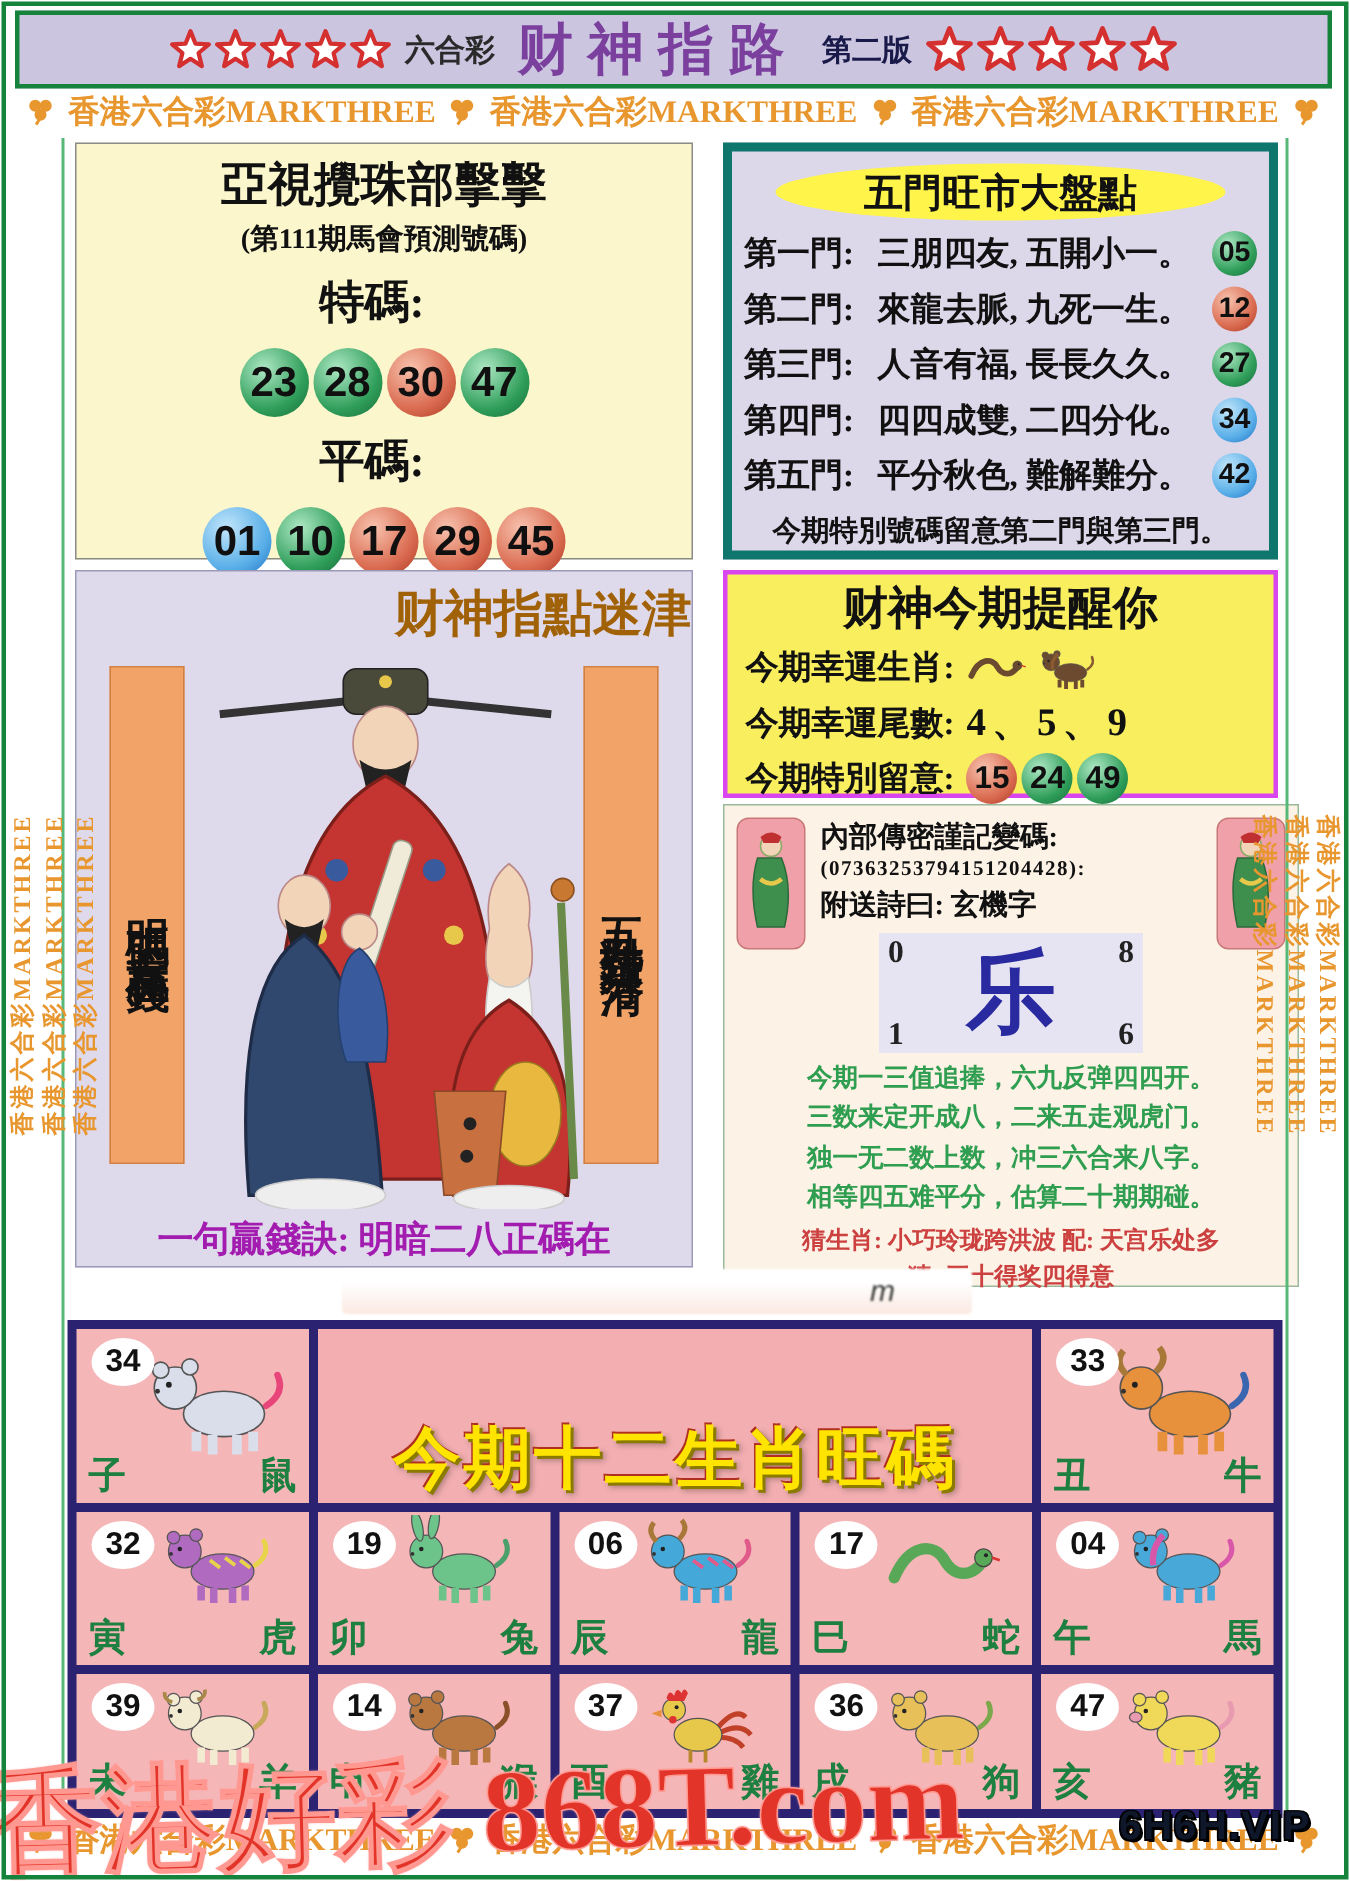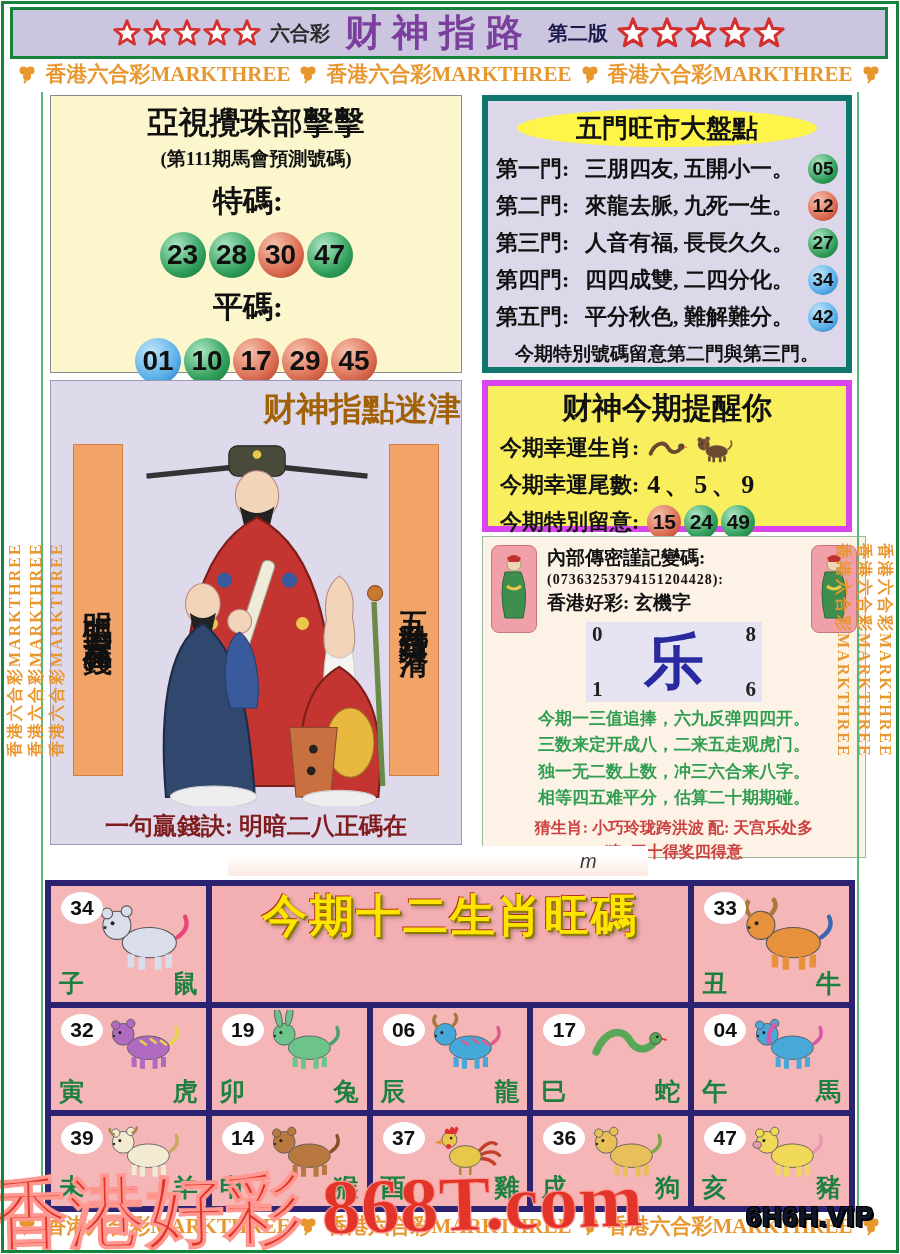--- a/index.html
+++ b/index.html
@@ -58,21 +58,21 @@
   .box-doors{left:482px;top:95px;width:370px;height:278px;background:#DDD7EA;border:6px solid #0f766e;
              padding:8px 8px;}
   .d-title{width:300px;height:38px;margin:0 auto;background:#FFF44A;border-radius:50%;
            display:flex;align-items:center;justify-content:center;font-size:26px;font-weight:bold;color:#111;}
   .d-row{display:flex;align-items:center;margin-top:7px;font-size:22px;font-weight:bold;color:#111;gap:3px;}
   .d-label{width:86px;}
   .d-text{flex:1;}
   .d-note{text-align:center;font-size:19px;font-weight:bold;color:#111;margin-top:9px;}
 
   
-  .box-remind{left:482px;top:380px;width:370px;height:152px;background:#F8EE5E;border:6px solid #d946ef;
+  .box-remind{left:482px;top:380px;width:370px;height:152px;background:#F8EE5E;border:3px solid #d946ef;
               padding:2px 12px;}
   .r-title{font-size:30px;font-weight:bold;text-align:center;color:#111;}
   .r-row{display:flex;align-items:center;gap:8px;margin-top:3px;font-size:22px;font-weight:bold;color:#111;}
   .r-val{font-size:26px;letter-spacing:4px;}
   .mini-icons{display:flex;gap:8px;align-items:center;}
 
   
   .box-secret{left:482px;top:536px;width:370px;height:308px;background:#FCF2E6;border:1px solid #9ab89a;
               position:absolute;padding:6px 6px;}
   .card{position:absolute;width:44px;height:86px;background:#F0A0A8;border:1px solid #C87878;border-radius:8px;
@@ -94,33 +94,33 @@
   
   .box-fortune{left:50px;top:380px;width:412px;height:465px;background:#DFD9EC;border:1px solid #9a9ab8;}
   .bf-title{font-size:33px;font-weight:bold;text-align:right;color:#a16207;margin-top:6px;}
   .bf-body{position:relative;height:378px;}
   .strip-v{position:absolute;top:12px;width:48px;height:330px;background:#F2A468;border:1px solid #d08040;
            display:flex;align-items:center;justify-content:center;}
   .strip-v.lft{left:22px;} .strip-v.rgt{right:22px;}
   .strip-v span{writing-mode:vertical-rl;text-orientation:upright;font-size:29px;font-weight:bold;color:#111;
                 letter-spacing:6px;}
   .deity{position:absolute;left:76px;top:-4px;}
-  .bf-bottom{font-size:24px;font-weight:bold;text-align:center;color:#7f1d1d;margin-top:0px;}
+  .bf-bottom{font-size:24px;font-weight:bold;text-align:center;color:#a21caf;margin-top:0px;}
 
   
   .blur-strip{position:absolute;left:228px;top:846px;width:420px;height:30px;z-index:4;
               background:linear-gradient(180deg,#ffffff 30%,#fbe9e2);border-radius:3px;filter:blur(0.6px);}
   .blur-strip span{position:absolute;left:352px;top:4px;color:#3a3a3a;font-size:20px;font-style:italic;}
 
   
   .ztable{position:absolute;left:45px;top:880px;width:810px;height:332px;background:#2B2272;
           box-sizing:border-box;padding:6px;display:grid;grid-template-columns:repeat(5,1fr);
           grid-template-rows:116px 102px 1fr;gap:6px;z-index:3;}
   .zcell{background:#F5B6B8;position:relative;overflow:hidden;}
-  .ztitle-cell{grid-column:2/5;display:flex;align-items:flex-start;justify-content:center;background:#F2AEB0;}
+  .ztitle-cell{grid-column:2/5;display:flex;align-items:flex-end;justify-content:center;background:#F2AEB0;}
   .ztitle{font-size:45px;font-weight:bold;color:#FFE400;letter-spacing:2px;font-family:"Liberation Serif",serif;
           text-shadow:2px 2px 0 #8A7A00,-1px -1px 0 #B03020,3px 3px 4px rgba(0,0,0,.35);}
   .znum{position:absolute;top:6px;left:10px;background:#fff;border-radius:50%;width:42px;height:32px;
         display:flex;align-items:center;justify-content:center;font-weight:bold;font-size:21px;color:#111;z-index:2;}
   .zbranch{position:absolute;bottom:2px;left:8px;color:#1E8040;font-size:25px;font-weight:bold;
            font-family:"Liberation Serif",serif;}
   .zlabel{position:absolute;bottom:2px;right:8px;color:#1E8040;font-size:25px;font-weight:bold;
           font-family:"Liberation Serif",serif;}
   .zart{position:absolute;top:2px;left:34px;right:0;display:flex;justify-content:center;}
   .zart.lg{top:8px;}
@@ -359,21 +359,21 @@
       <circle cx="17" cy="12" r="7" fill="#F2D5B8" stroke="#8a6"></circle>
       <path d="M10 6 q7,-6 14,0 l-2,4 -10,0 z" fill="#C03030"></path>
       <path d="M8 20 Q2 40 8 66 L26 66 Q32 40 24 20 Z" fill="#3E8E4E" stroke="#2a6a38"></path>
       <path d="M10 34 q7,6 14,0" stroke="#E8C84A" stroke-width="3" fill="none"></path>
     </svg>
   </div>
   <div class="secret-lines">
     <div class="s-l1">內部傳密謹記變碼:</div>
     <div class="s-l2">(07363253794151204428):</div>
     <div class="s-l3">
-      <span>香港好彩:</span>
+      <span>附送詩曰:</span>
       <span>玄機字</span>
     </div>
   </div>
   <div class="le-box">
     <span class="le-corner le-tl">0</span>
     <span class="le-corner le-tr">8</span>
     <span class="le-corner le-bl">1</span>
     <span class="le-corner le-br">6</span>
     <div class="le-char">乐</div>
   </div>

